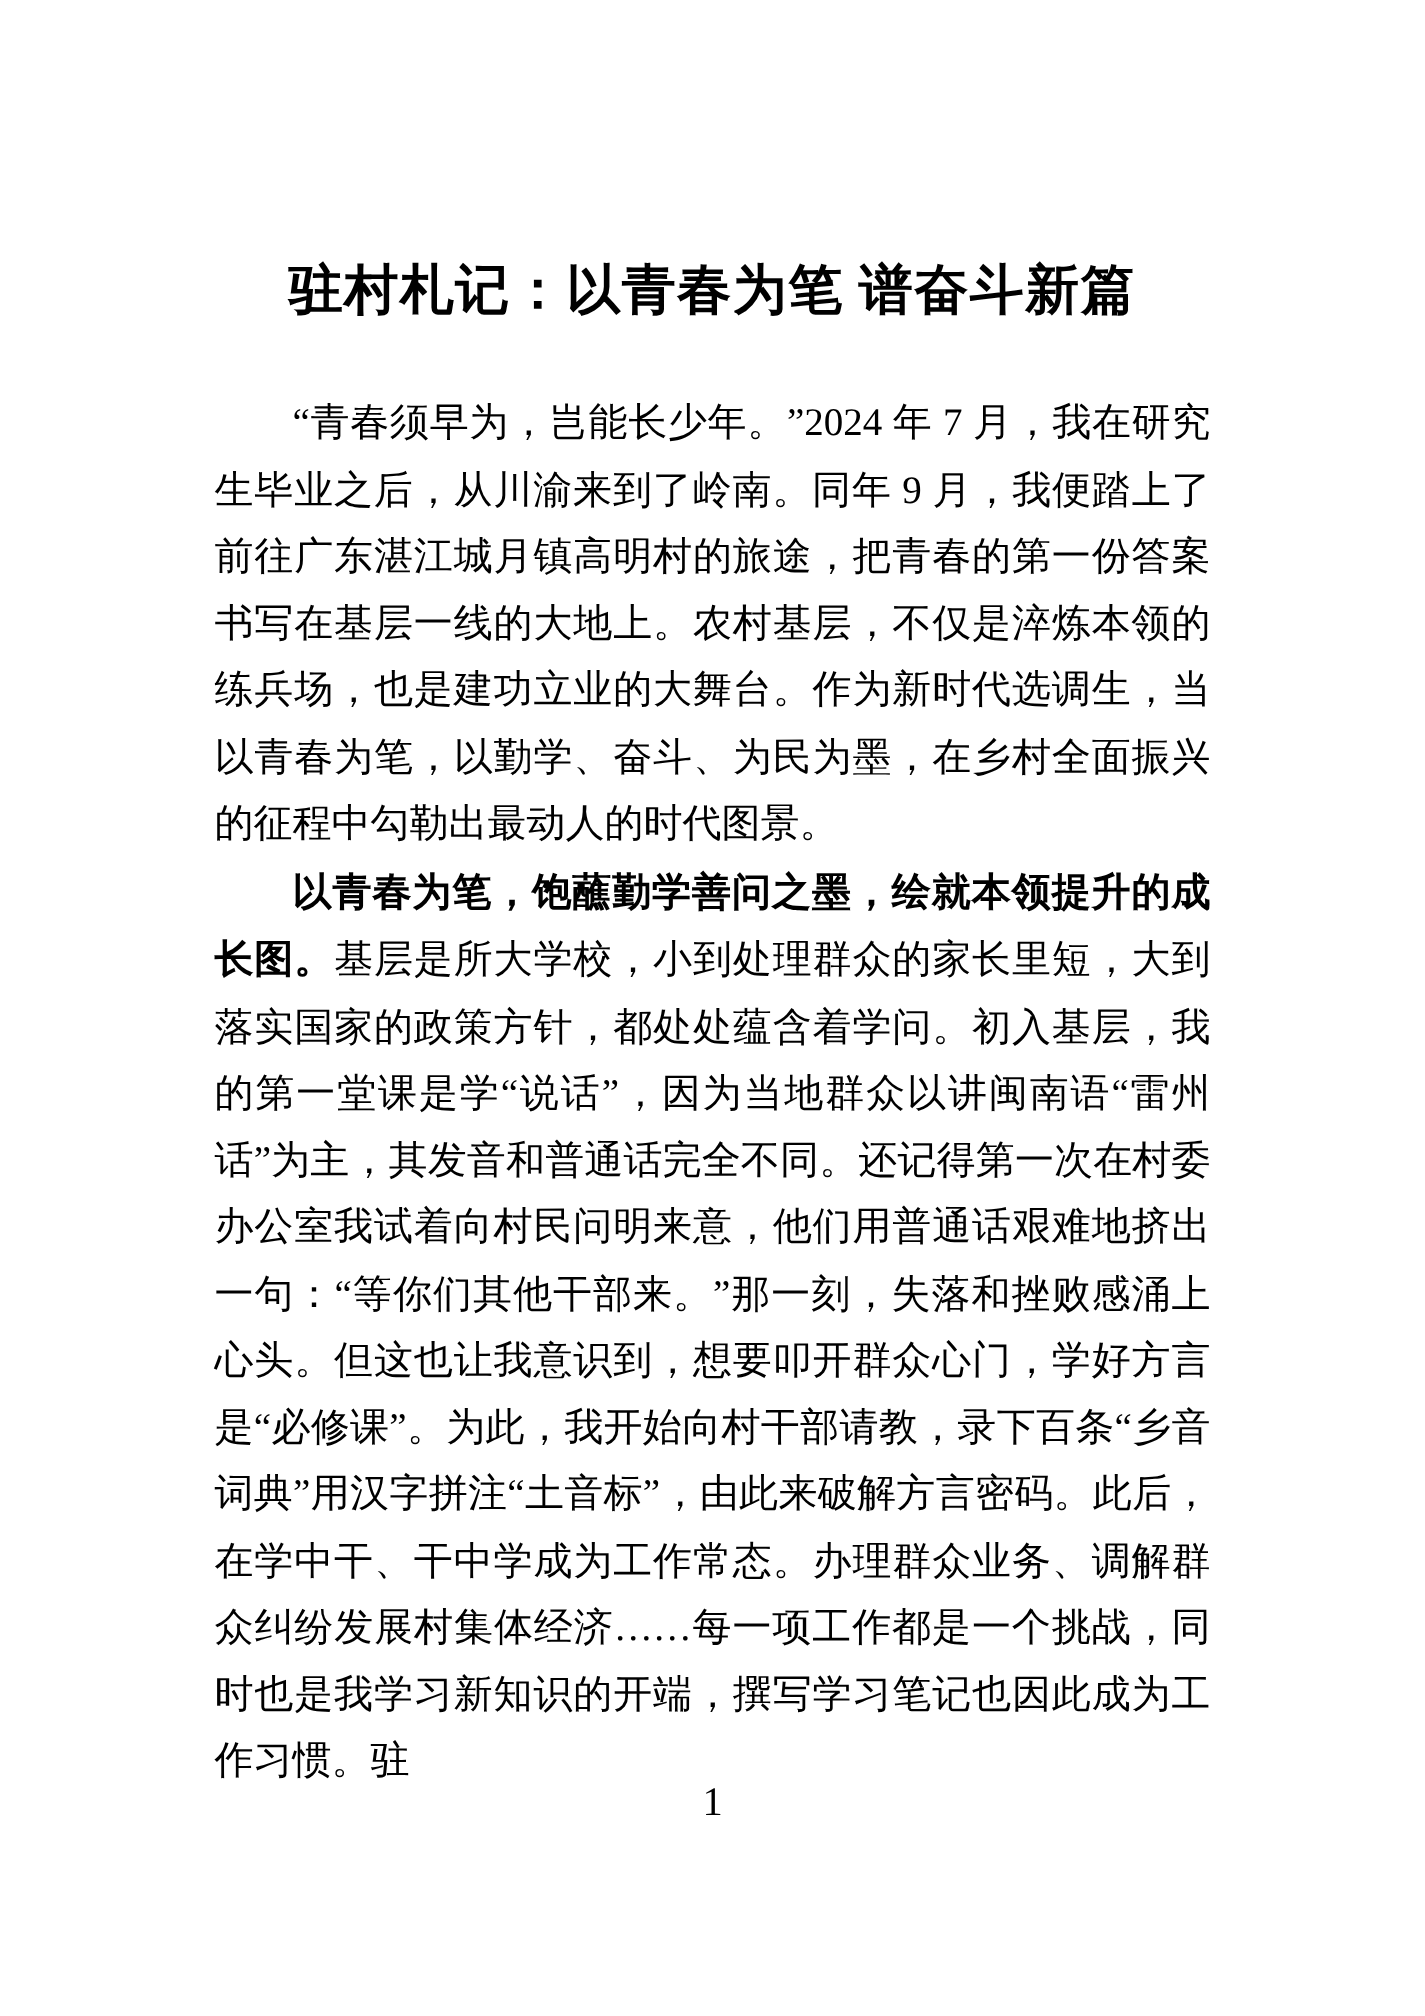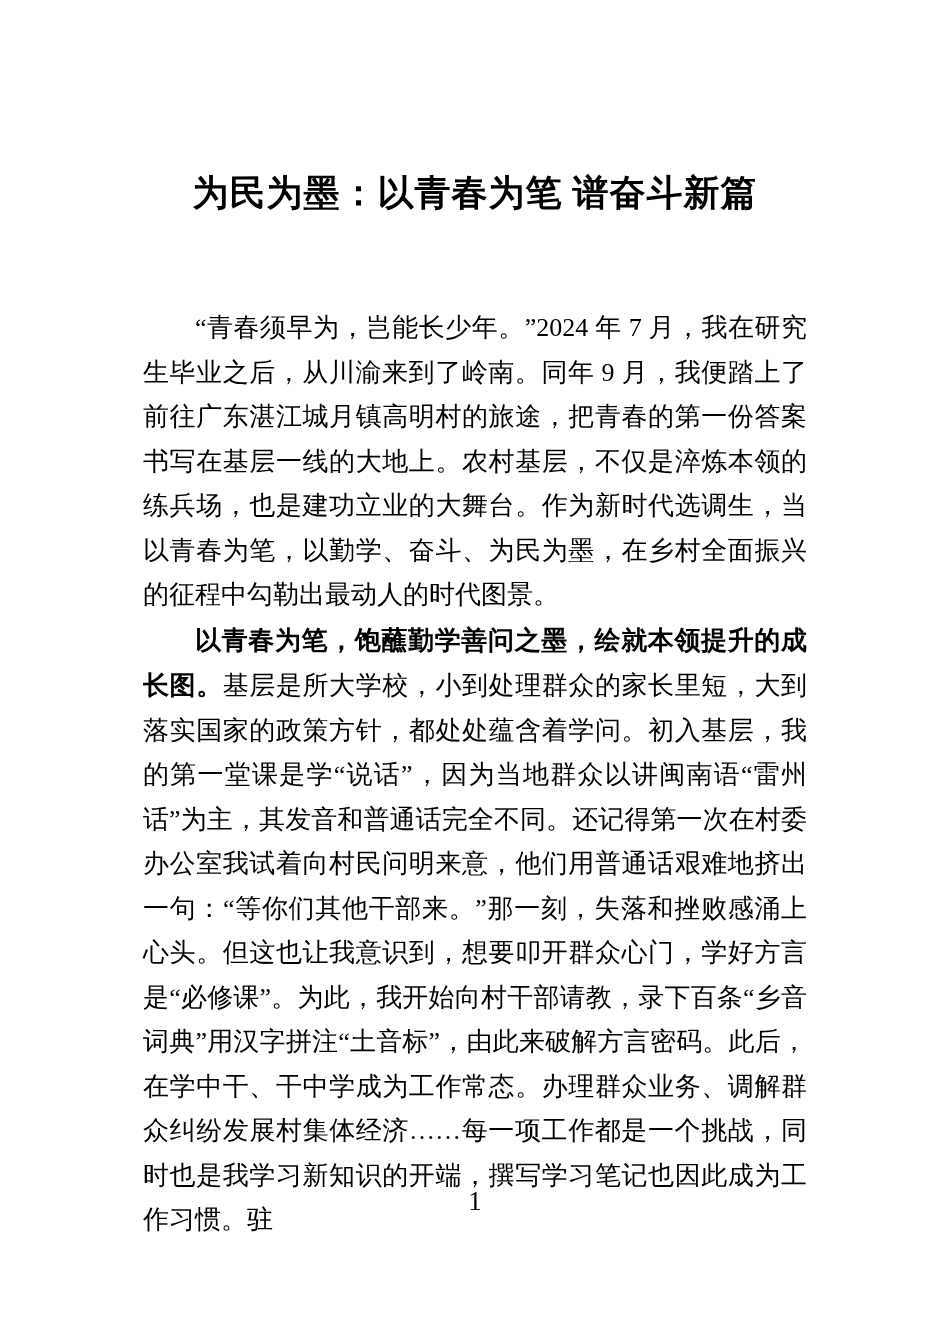--- a/index.html
+++ b/index.html
@@ -21,21 +21,21 @@
     padding: 170px 40px 0 40px;
     text-align: center;
     font-size: 36px;
     line-height: 46px;
     font-weight: bold;
     letter-spacing: 1px;
     font-family: "Liberation Serif", "DejaVu Serif", serif;
   }
   .doc-body {
     width: 664px;
-    margin: 90px auto 0 auto;
+    margin: 44px auto 0 auto;
   }
   .doc-body p {
     margin: 0;
     font-size: 26px;
     line-height: 44.5px;
     text-indent: 2em;
     text-align: justify;
     text-align-last: left;
     word-break: break-all;
     font-family: "Liberation Serif", "DejaVu Serif", serif;
@@ -53,21 +53,21 @@
     font-size: 27px;
     line-height: 30px;
     font-family: "Liberation Serif", "DejaVu Serif", serif;
   }
 </style>
 </head>
 <body>
 
 <div class="page">
 
-  <h1 class="doc-title">为民为墨：以青春为笔 谱奋斗新篇</h1>
+  <h1 class="doc-title">驻村札记：以青春为笔 谱奋斗新篇</h1>
 
   <div class="doc-body">
 
     <p><span>“青春须早为，岂能长少年。”2024 年 7 月，我在研究生毕业之后，从川渝来到了岭南。同年 9 月，我便踏上了前往广东湛江城月镇高明村的旅途，把青春的第一份答案书写在基层一线的大地上。农村基层，不仅是淬炼本领的练兵场，也是建功立业的大舞台。作为新时代选调生，当以青春为笔，以勤学、奋斗、为民为墨，在乡村全面振兴的征程中勾勒出最动人的时代图景。</span></p>
 
     <p><strong class="para-lead">以青春为笔，饱蘸勤学善问之墨，绘就本领提升的成长图。</strong><span>基层是所大学校，小到处理群众的家长里短，大到落实国家的政策方针，都处处蕴含着学问。初入基层，我的第一堂课是学“说话”，因为当地群众以讲闽南语“雷州话”为主，其发音和普通话完全不同。还记得第一次在村委办公室我试着向村民问明来意，他们用普通话艰难地挤出一句：“等你们其他干部来。”那一刻，失落和挫败感涌上心头。但这也让我意识到，想要叩开群众心门，学好方言是“必修课”。为此，我开始向村干部请教，录下百条“乡音词典”用汉字拼注“土音标”，由此来破解方言密码。此后，在学中干、干中学成为工作常态。办理群众业务、调解群众纠纷发展村集体经济……每一项工作都是一个挑战，同时也是我学习新知识的开端，撰写学习笔记也因此成为工作习惯。驻</span></p>
 
   </div>
 
   <div class="page-footer">

